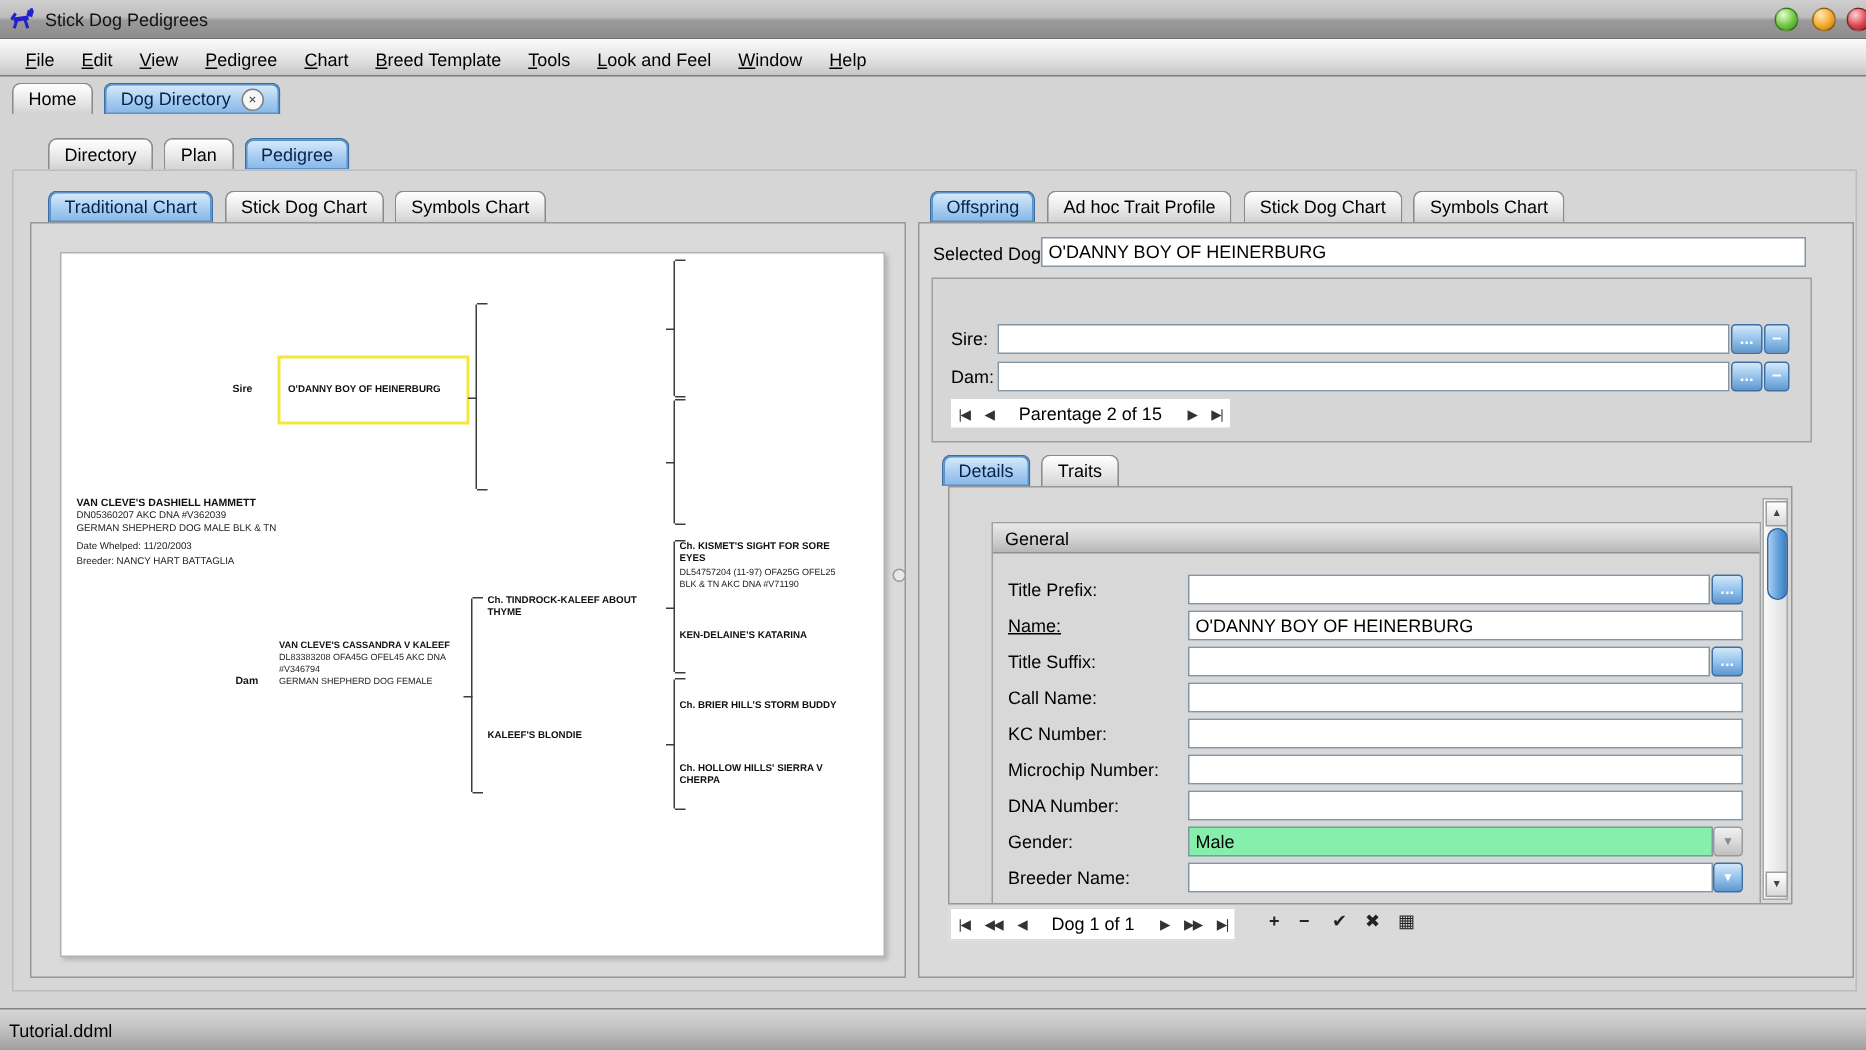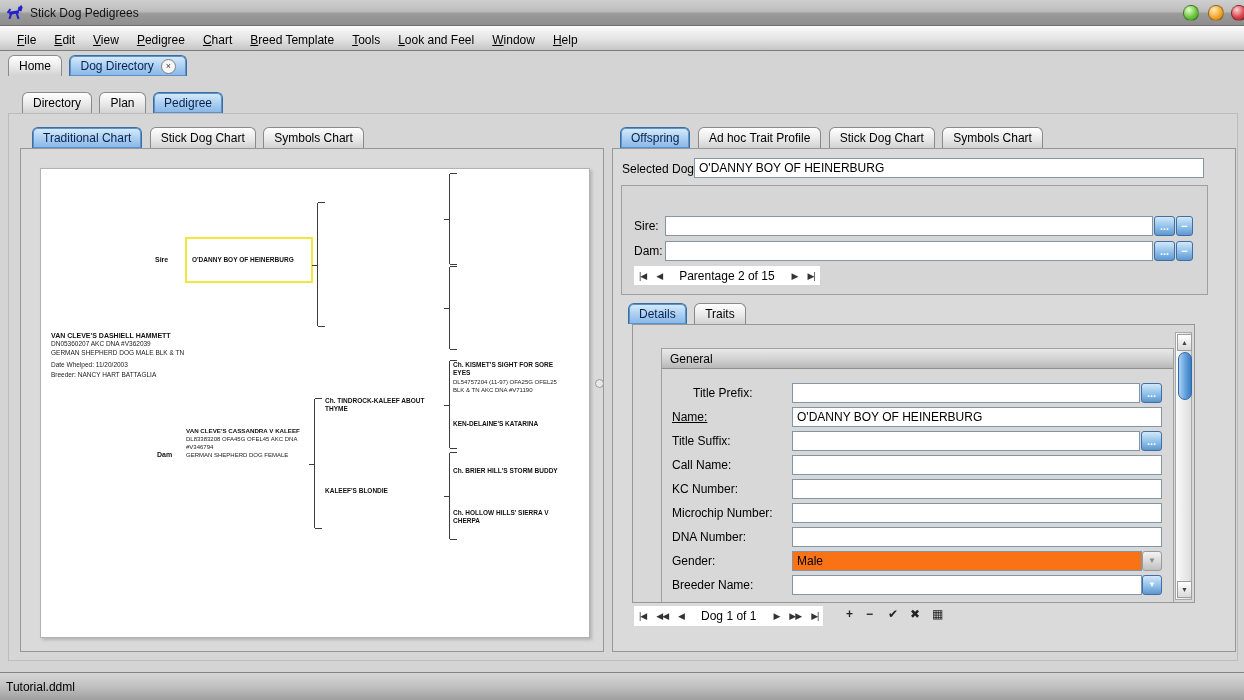--- a/index.html
+++ b/index.html
@@ -46,21 +46,21 @@
   .bracket::after{content:"";position:absolute;left:0;bottom:-1px;width:7px;height:1px;background:#3c3c3c;}
   .bracket .conn{position:absolute;left:-6px;top:50%;width:6px;height:1px;background:#3c3c3c;}
   .cname{font-weight:bold;font-size:6.5px;line-height:1.3;color:#111;}
   .creg{font-size:6px;line-height:1.35;color:#222;}
   .sirebox{border:2px solid #f2e73a;display:flex;align-items:center;padding:0 5px;box-sizing:border-box;}
 
   
   .tfield{position:absolute;box-sizing:border-box;height:20px;background:#fff;
     border:1px solid #8396a5;font-family:"Liberation Sans",sans-serif;font-size:12px;
     color:#000;padding:0 4px;outline:none;}
-  .tfield:disabled,.tfield.dis{background:#f97316;color:#000;}
+  .tfield:disabled,.tfield.dis{background:#86efac;color:#000;}
   .bluebtn{position:absolute;box-sizing:border-box;height:20px;
     background:linear-gradient(#d3e8fa,#8fc0ea 55%,#5e97cf);
     border:1px solid #3f6fa5;border-radius:3px;color:#fff;font-size:11px;
     display:flex;align-items:center;justify-content:center;padding:0;line-height:1;
     font-weight:bold;font-family:"Liberation Sans",sans-serif;}
   .graybtn{background:linear-gradient(#f2f2f2,#d8d8d8 55%,#bfbfbf);border:1px solid #9a9a9a;color:#8a8a8a;}
   .grouphdr{position:absolute;left:0;top:0;right:0;height:19px;
     background:linear-gradient(#e9e9e9,#cfcfcf 60%,#b7b7b7);
     border-bottom:1px solid #8f8f8f;display:flex;align-items:center;
     font-size:12px;color:#000;padding-left:8px;}
@@ -129,21 +129,21 @@
   <div class="abs" style="left:8px;top:55px;height:22px;">
     <span class="tab">
       <span>Home</span>
     </span>
     <span class="tab active">
       <span>Dog Directory</span>
       <span class="tabclose">×</span>
     </span>
   </div>
 
-  <div class="abs" style="left:22px;top:92px;height:22px;">
+  <div class="abs" style="left:32px;top:92px;height:22px;">
     <span class="tab">
         <span>Directory</span>
       </span>
     <span class="tab">
         <span>Plan</span>
       </span>
     <span class="tab active">
         <span>Pedigree</span>
       </span>
   </div>
@@ -269,21 +269,21 @@
       </span>
     <span class="tab">
         <span>Traits</span>
       </span>
   </div>
   <div class="abs pane" style="left:632px;top:324px;width:549px;height:277px;background:#d8d8d8;overflow:hidden;padding-left:12px;">
 
     <div class="groupbox" style="left:28px;top:23px;width:511px;height:300px;background:#d8d8d8;">
       <div class="grouphdr">General</div>
 
-      <span class="lbl" style="left:10px;top:37px;margin-left:21px;">Title Prefix:</span>
+      <span class="lbl" style="left:10px;top:37px;">Title Prefix:</span>
       <input class="tfield" style="left: 130px; top: 34px; width: 348px;" value="">
       <button class="bluebtn" style="left:479px;top:34px;width:21px;">
           <span>...</span>
         </button>
 
       <span class="lbl" style="left:10px;top:61px;text-decoration:underline;">Name:</span>
       <input class="tfield" style="left: 130px; top: 58px; width: 370px;" value="O'DANNY BOY OF HEINERBURG">
 
       <span class="lbl" style="left:10px;top:85px;">Title Suffix:</span>
       <input class="tfield" style="left: 130px; top: 82px; width: 348px;" value="">

